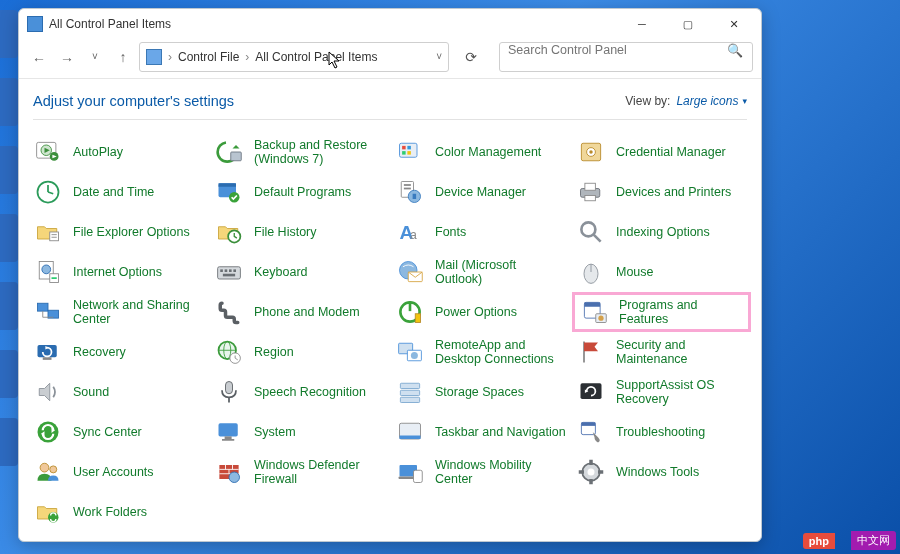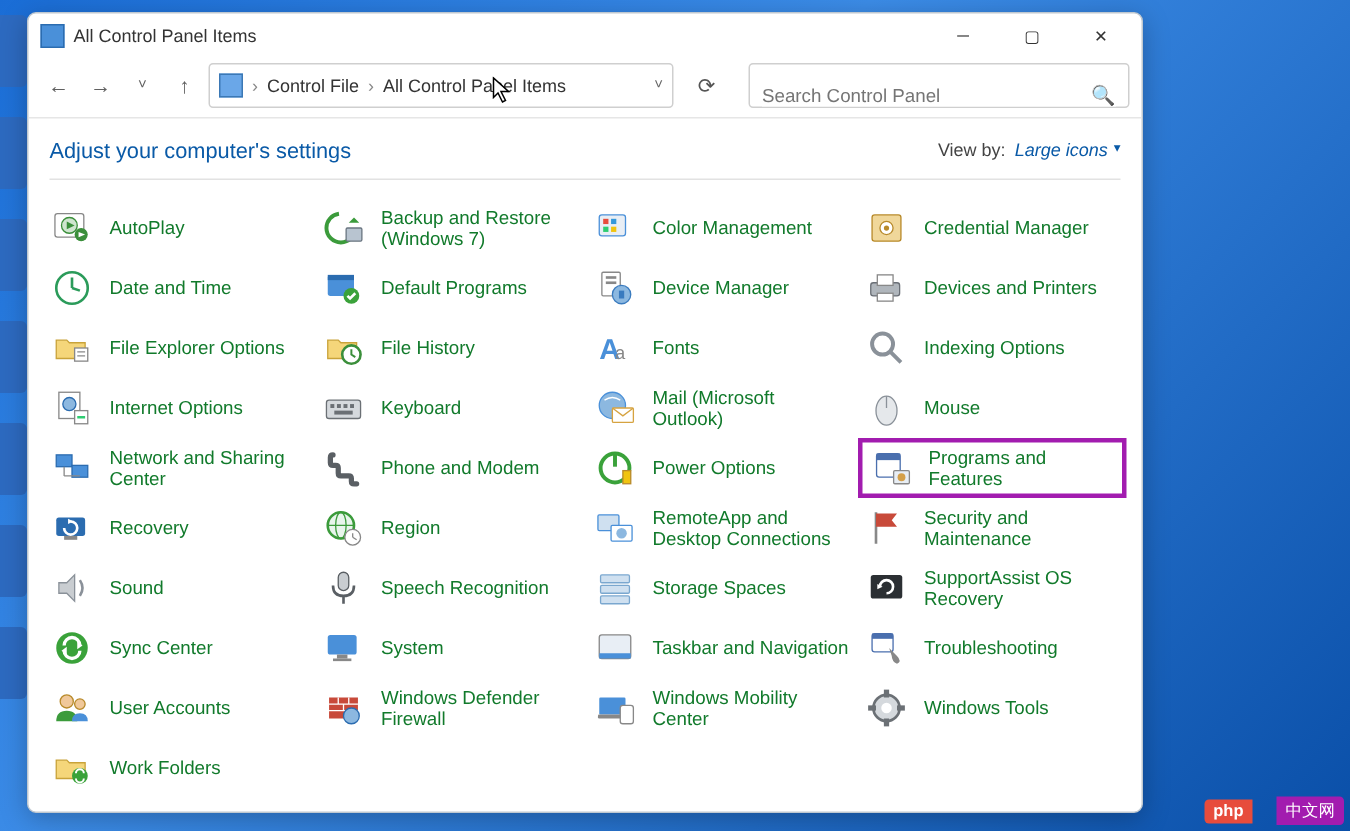--- a/index.html
+++ b/index.html
@@ -24,38 +24,38 @@
   .winbtn { width:46px; height:30px; display:flex; align-items:center; justify-content:center; color:#333; font-size:11px; }
   
   .navrow { height:40px; display:flex; align-items:center; padding:2px 8px 6px 8px; gap:4px; border-bottom:1px solid #e6e6e6; }
   .navarrow { width:24px; height:24px; display:flex; align-items:center; justify-content:center; color:#606060; font-size:14px; }
   .addrwrap { flex:0 0 310px; height:30px; border:1px solid #cfcfcf; border-radius:3px; display:flex; align-items:center; padding:0 6px; gap:6px; font-size:12px; color:#333; position:relative; }
   .addrwrap .aicon { width:16px; height:16px; background:#6aa7e8; border:1px solid #3b78b5; }
   .addrwrap .sep { color:#888; }
   .addrwrap .chev { position:absolute; right:6px; color:#666; font-size:10px; }
   .cursor { position:relative; }
   .refresh { width:28px; height:28px; display:flex; align-items:center; justify-content:center; color:#555; font-size:14px; margin-left:4px; }
-  .searchwrap { flex:1; height:30px; border:1px solid #cfcfcf; border-radius:3px; display:flex; align-items:flex-end; padding:0 8px; margin-left:10px; position:relative; }
+  .searchwrap { flex:1; height:30px; border:1px solid #cfcfcf; border-radius:3px; display:flex; align-items:flex-start; padding:0 8px; margin-left:10px; position:relative; }
   .searchwrap input { border:none; outline:none; width:100%; font-size:12.5px; color:#333; }
   .searchwrap .sicon { position:absolute; right:8px; color:#666; font-size:13px; }
   
-  .subhead { padding:14px 14px 10px 14px; display:flex; }
+  .subhead { padding:14px 14px 10px 14px; display:flex; align-items:center; }
   .subhead .htxt { color:#0a5aa7; font-size:14.5px; }
   .subhead .spacer { flex:1; }
   .subhead .vlabel { font-size:12px; color:#444; margin-right:6px; }
   .subhead .vval { font-size:12px; color:#0a5aa7;font-style:italic; }
   .subhead .vchev { font-size:9px; color:#0a5aa7; margin-left:4px; }
   .divider { height:1px; background:#e2e2e2; margin:0 14px; }
   
   .grid { padding:12px 10px 10px 10px; flex:1; display:grid; grid-template-columns: repeat(4, 1fr); grid-auto-rows:40px; column-gap:2px; row-gap:0; overflow:hidden; }
   .item { display:flex; align-items:center; padding:2px 4px 2px 4px; gap:10px; position:relative; }
   .item .ico { width:30px; height:30px; flex:0 0 30px; display:flex; align-items:center; justify-content:center; }
   .item .ico svg { width:28px; height:28px; }
   .item .lbl { font-size:12.5px; color:#117a2b; line-height:1.15; }
-  .highlight { border:3px solid #a21caf;align-items:center; }
+  .highlight { border:3px solid #f9a8d4;align-items:center; }
   
   .watermark { position:absolute; right:4px; bottom:4px; display:flex; align-items:center; gap:16px; }
   .watermark .badge { background:#e74c3c; color:#fff; font-weight:700; font-size:11px; padding:2px 6px; border-radius:3px 0 0 3px; }
   .watermark .tail { background:#a21caf; color:#fff; font-size:11px; padding:2px 6px; border-radius:0 3px 3px 0; }
 </style>
 </head>
 <body>
 
 <div class="desktop-icons">
   <div></div>

